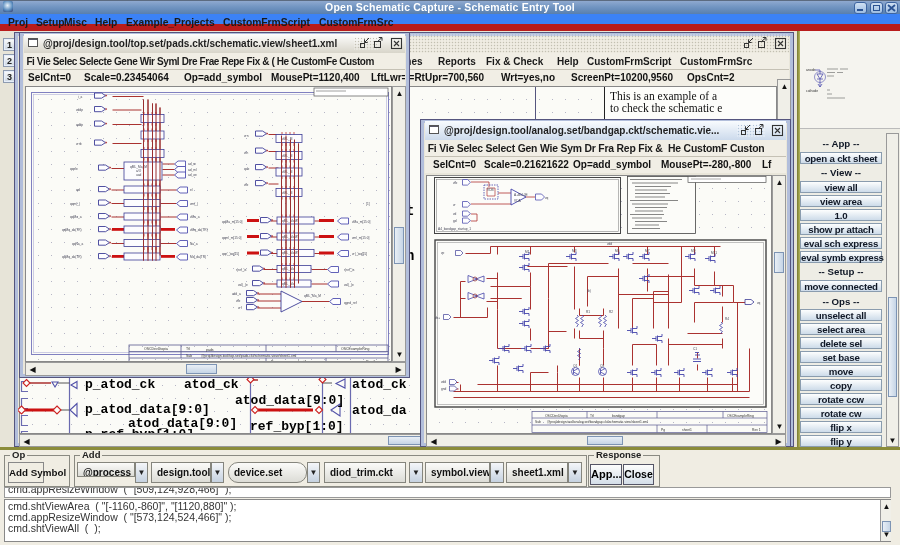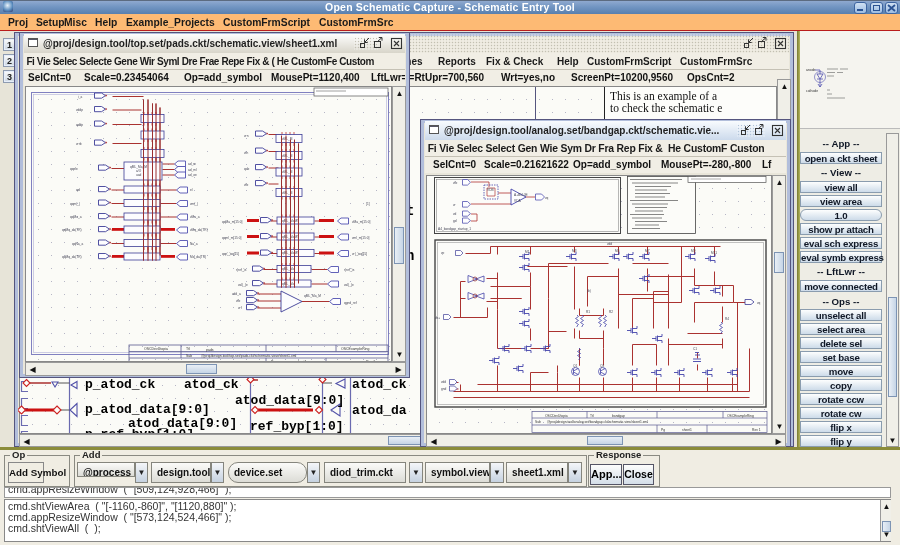--- a/index.html
+++ b/index.html
@@ -1,19 +1,19 @@
 <!DOCTYPE html>
 <html><head><meta charset="utf-8"><style>
 html,body{margin:0;padding:0;}
 body{width:900px;height:545px;position:relative;overflow:hidden;background:#e7e4d8;font-family:"Liberation Sans",sans-serif;}
 .abs{position:absolute;}
 .tb{left:0;top:0;width:900px;height:14px;background:linear-gradient(#8fa9cf,#7295c2 45%,#587fae);border-top:1px solid #5c6b80;box-sizing:border-box;}
 .tbtxt{width:100%;text-align:center;top:1px;color:#fff;font-weight:bold;font-size:10.5px;letter-spacing:.2px;}
 .tbbtn{top:2px;width:11px;height:10px;border:1px solid #3d64a0;border-radius:3px;background:linear-gradient(#cfe0f2,#9dbde2);}
-.mb{left:0;top:14px;width:900px;height:17px;background:#fdba74;border-bottom:1px solid #b91c1c;box-sizing:border-box;font-weight:bold;font-size:10.3px;color:#1a1a1a;}
+.mb{left:0;top:14px;width:900px;height:17px;background:#3b82f6;border-bottom:7px solid #b91c1c;box-sizing:border-box;font-weight:bold;font-size:10.3px;color:#1a1a1a;}
 .mb span{position:absolute;top:3px;}
 .numbtn{width:13px;height:13px;border:1px solid #8e9bb0;background:linear-gradient(#fdfdfc,#ccd6e2);font-weight:bold;font-size:9px;text-align:center;line-height:13px;color:#222;box-shadow:0 0 0 1px #e7eefa inset;box-sizing:border-box;}
 .win{box-sizing:border-box;border:1px solid #55557e;background:#e9e6da;box-shadow:0 0 0 3px #b2bedb inset;}
 .wtitle{left:4px;top:1px;right:4px;height:19px;background:linear-gradient(#fefefd,#d8d5ca);border-bottom:1px solid #a8a49a;font-weight:bold;font-size:10px;color:#1f1f1f;white-space:pre;overflow:hidden;}
 .wtitle.act{background:linear-gradient(#f8fbfe,#ccdaec);}
 .bumps{background-image:radial-gradient(#c2bfb3 0.55px,rgba(0,0,0,0) 0.7px),radial-gradient(#ffffff 0.55px,rgba(0,0,0,0) 0.7px);background-size:3px 3px;background-position:0 1px,1.5px 2.5px;}
 .bumpsb{background-image:radial-gradient(#b2c4d8 0.55px,rgba(0,0,0,0) 0.7px),radial-gradient(#ffffff 0.55px,rgba(0,0,0,0) 0.7px);background-size:3px 3px;background-position:0 1px,1.5px 2.5px;}
 .wbtns{position:absolute;right:2px;top:3px;width:45px;height:13px;}
 .wicon{left:4px;top:4px;width:10px;height:9px;border:1px solid #555;background:#fff;box-shadow:0 2.5px 0 -1.5px #556 inset;box-sizing:border-box;}
 .wmenu{left:4px;top:20px;right:4px;height:17px;background:#f1eee5;border-bottom:1px solid #c5c1b5;font-weight:bold;font-size:10px;color:#1a1a1a;white-space:pre;overflow:hidden;line-height:17px;box-sizing:border-box;}
@@ -597,25 +597,25 @@
   <g fill="#333" style="font:3.4px 'Liberation Sans';">
     <text x="0" y="7">anode</text>
       <text x="0" y="28">cathode</text>
   </g>
 </svg>
 <div class="abs plbl" style="top:138px;">-- App --</div>
 <div class="abs pbtn" style="top:152px;">open a ckt sheet</div>
 <div class="abs plbl" style="top:167px;">-- View --</div>
 <div class="abs pbtn" style="top:181px;">view all</div>
 <div class="abs pbtn" style="top:195px;">view area</div>
-<div class="abs pbtn" style="top:209px;border-radius:6px;">1.0</div>
+<div class="abs pbtn" style="top:209px;">1.0</div>
 <div class="abs pbtn" style="top:223px;">show pr attach</div>
 <div class="abs pbtn" style="top:237px;">eval sch express</div>
 <div class="abs pbtn" style="top:251px;">eval symb express</div>
-<div class="abs plbl" style="top:266px;">-- LftLwr --</div>
+<div class="abs plbl" style="top:266px;">-- Setup --</div>
 <div class="abs pbtn" style="top:280px;">move connected</div>
 <div class="abs plbl" style="top:296px;">-- Ops --</div>
 <div class="abs pbtn" style="top:309px;">unselect all</div>
 <div class="abs pbtn" style="top:323px;">select area</div>
 <div class="abs pbtn" style="top:337px;">delete sel</div>
 <div class="abs pbtn" style="top:351px;">set base</div>
 <div class="abs pbtn" style="top:365px;">move</div>
 <div class="abs pbtn" style="top:379px;">copy</div>
 <div class="abs pbtn" style="top:393px;">rotate ccw</div>
 <div class="abs pbtn" style="top:407px;">rotate cw</div>

